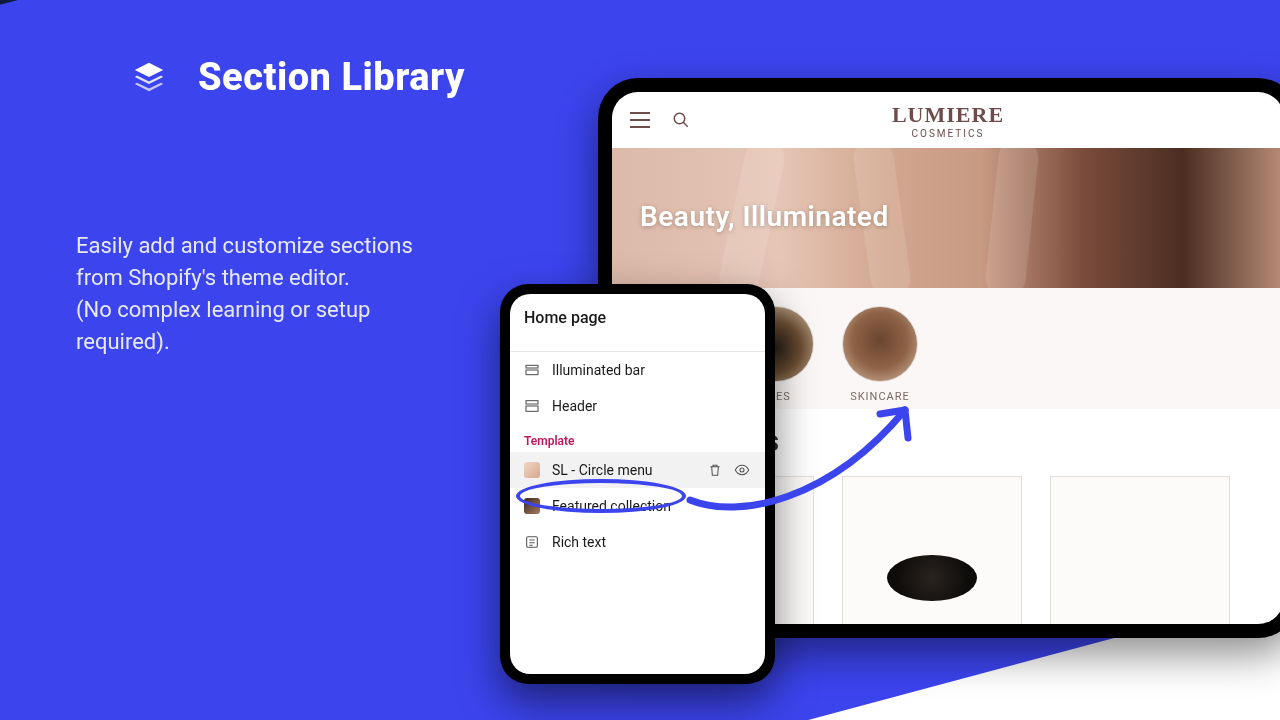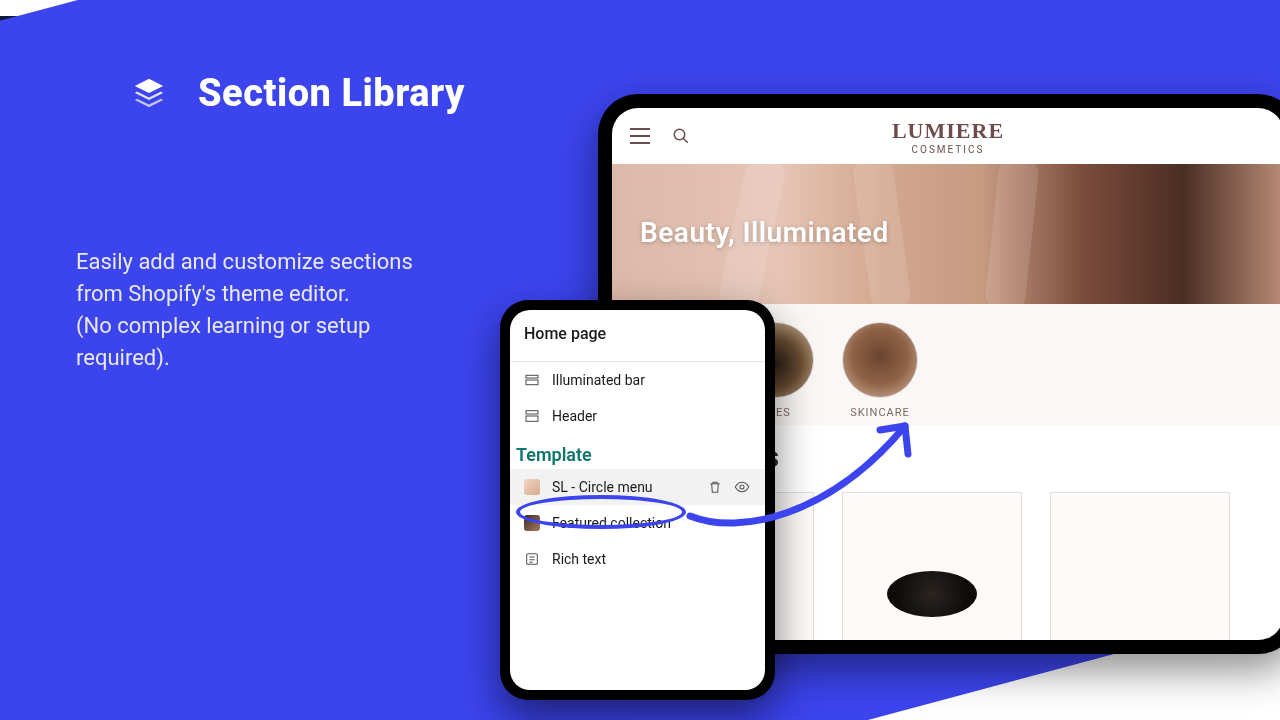--- a/index.html
+++ b/index.html
@@ -1,17 +1,17 @@
 <!DOCTYPE html>
 <html><head>
 <meta charset="utf-8">
 <style>
   * { box-sizing: border-box; margin: 0; padding: 0; }
   html, body { width: 1280px; height: 720px; overflow: hidden; font-family: -apple-system, BlinkMacSystemFont, "Segoe UI", Roboto, Helvetica, Arial, sans-serif; }
-  .stage { position: relative; width: 1280px; height: 612px; background: #0f1c3f; margin-top: 16px; }
+  .stage { position: relative; width: 1280px; height: 612px; background: #0f1c3f; }
   .diag { position: absolute; left: -400px; bottom: -400px; width: 2200px; height: 900px; background: #3c44ee; transform: rotate(-15deg); transform-origin: 0 0; }
   
   .logo { position: absolute; top: 48px; left: 120px; display: flex; align-items: center; gap: 20px; }
   .logo-badge { width: 58px; height: 58px; border-radius: 12px; background: #3c44ee; display: flex; align-items: center; justify-content: center; }
   .logo-txt { color: #fff; font-weight: 800; font-size: 38px; letter-spacing: .5px; }
   
   .headline { position: absolute; top: 168px; left: 76px; color: #fff; font-weight: 800; font-size: 40px; }
   .body { position: absolute; top: 230px; left: 76px; width: 370px; color: #e7e9f4; font-size: 22px; line-height: 1.45; font-weight: 400; }
   
   .tablet { position: absolute; top: 78px; left: 598px; width: 700px; height: 560px; background: #000; border-radius: 40px; padding: 14px; box-shadow: 0 16px 40px rgba(0,0,0,.45); }
@@ -31,26 +31,26 @@
   .circles { display:flex; gap:28px; padding: 18px 22px 6px; background:#faf7f6; }
   .citm { display:flex; flex-direction:column; align-items:center; gap:8px; }
   .circle { width:76px; height:76px; border-radius:50%; border:1px solid #e2dcd9; background:#eadfd8; display:flex; align-items:center; justify-content:center; overflow:hidden;}
   .clabel { font-size:11px; letter-spacing:1px; color:#7a6a63; }
   .best { padding: 14px 22px 0; font-size:30px; font-weight:600; color:#3a2e28; letter-spacing:-.5px;}
   .prod-row { display:flex; gap:28px; padding: 18px 22px;}
   .card { flex:0 0 180px; height:150px; border:1px solid #e4dedb; background:#fdfbfa; display:flex; align-items:flex-end; justify-content:center; overflow:hidden;}
   
   .editor { position:absolute; top:284px; left:500px; width:275px; height:400px; background:#000; border-radius:28px; padding:10px; box-shadow: 0 18px 40px rgba(0,0,0,.5); z-index:5;}
   .escreen { width:100%; height:100%; background:#fff; border-radius:20px; overflow:hidden; display:flex; flex-direction:column;}
-  .ehead { padding:14px 14px 18px; font-size:16px; font-weight:500; color:#1a1a1a; border-bottom:1px solid #e5e5e5;}
+  .ehead { padding:14px 14px 24px; font-size:16px; font-weight:500; color:#1a1a1a; border-bottom:1px solid #e5e5e5;}
   .erow { display:flex; align-items:center; gap:12px; padding:10px 14px; font-size:14px; color:#1a1a1a; position:relative;}
   .erow.hover { background:#f2f2f2;}
   .erow .row-actions{ margin-left:auto; display:flex; gap:10px; color:#555;}
   .erow .ico { width:16px; height:16px; flex:0 0 16px; display:flex; align-items:center; justify-content:center;}
-  .sub { padding:10px 6px 4px; font-size:18px; font-weight:600; color:#0f766e;}
+  .sub { padding:10px 14px 4px; font-size:12px; font-weight:600; color:#be185d;}
   .thumb { width:16px; height:16px; border-radius:3px; background:linear-gradient(135deg,#d8a88f,#a06a52);}
   
   .anno-ring { position:absolute; top:479px; left:516px; width:170px; height:34px; border:4px solid #3c44ee; border-radius:50%; z-index:6; pointer-events:none;}
   .anno-arrow { position:absolute; top:390px; left:680px; z-index:6; pointer-events:none;}
   
   .glyph { stroke:#555; fill:none; stroke-width:1.6;}
 </style>
 </head>
 <body>
 

